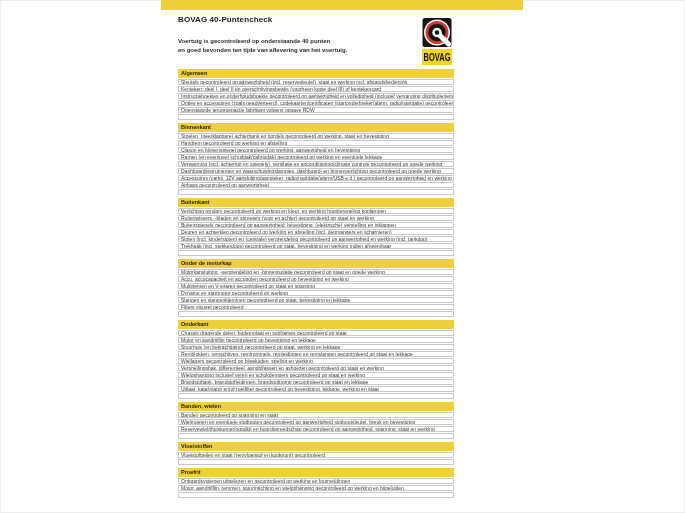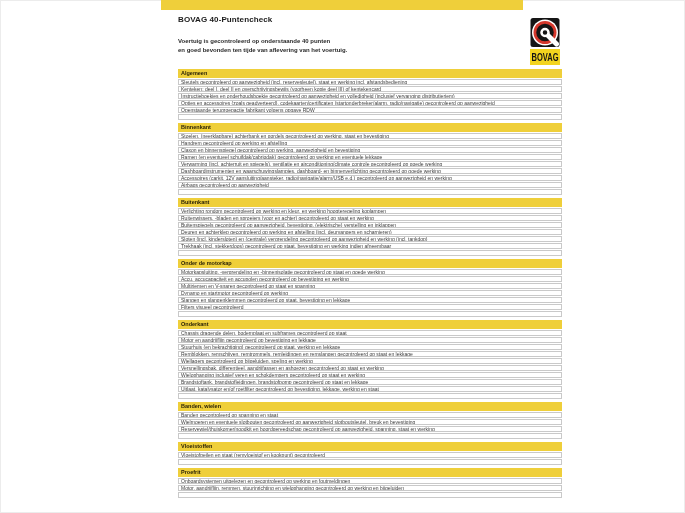--- a/index.html
+++ b/index.html
@@ -14,21 +14,21 @@
   }
   .topbar {
     position: absolute;
     left: 161px; top: 0;
     width: 362px; height: 10px;
     background: var(--yellow, #EFCF3A);
   }
   .doc {
     position: absolute;
     left: 178px; top: 15px;
-    width: 384px;
+    width: 276px;
   }
   .doc-title {
     font-size: 8px;
     font-weight: bold;
     color: #1a1a1a;
     letter-spacing: 0.1px;
   }
   .doc-subtitle {
     margin-top: 13px;
     font-size: 6px;

